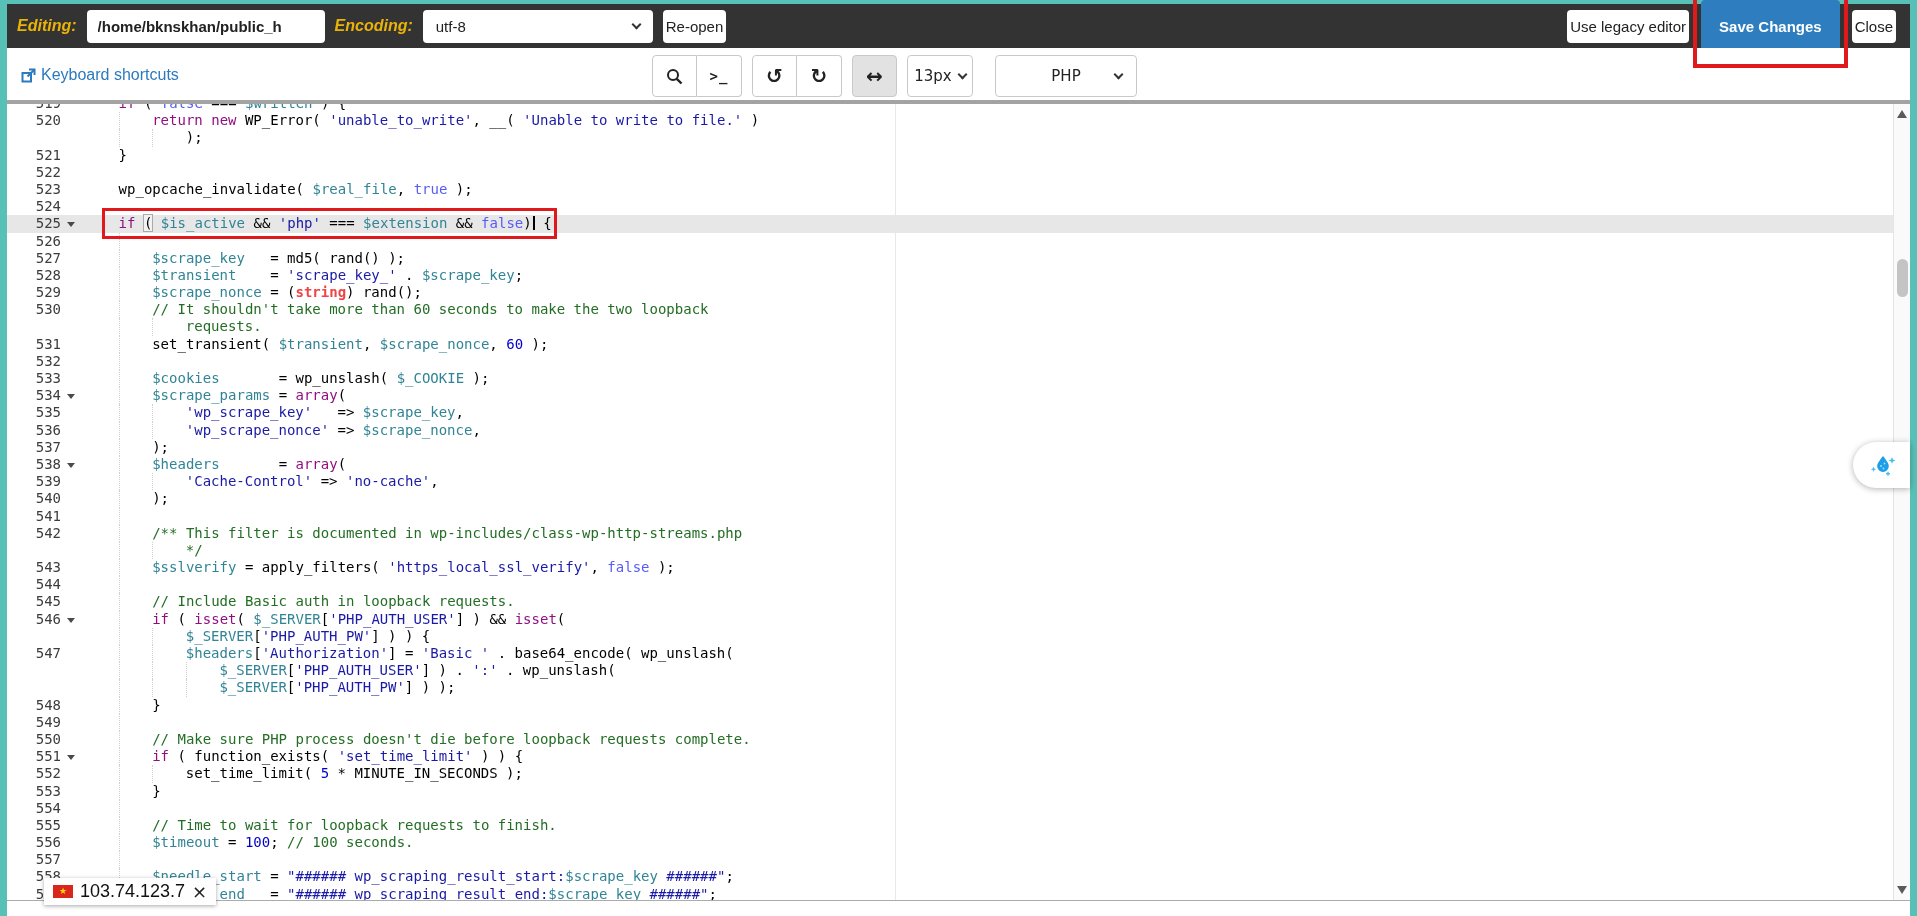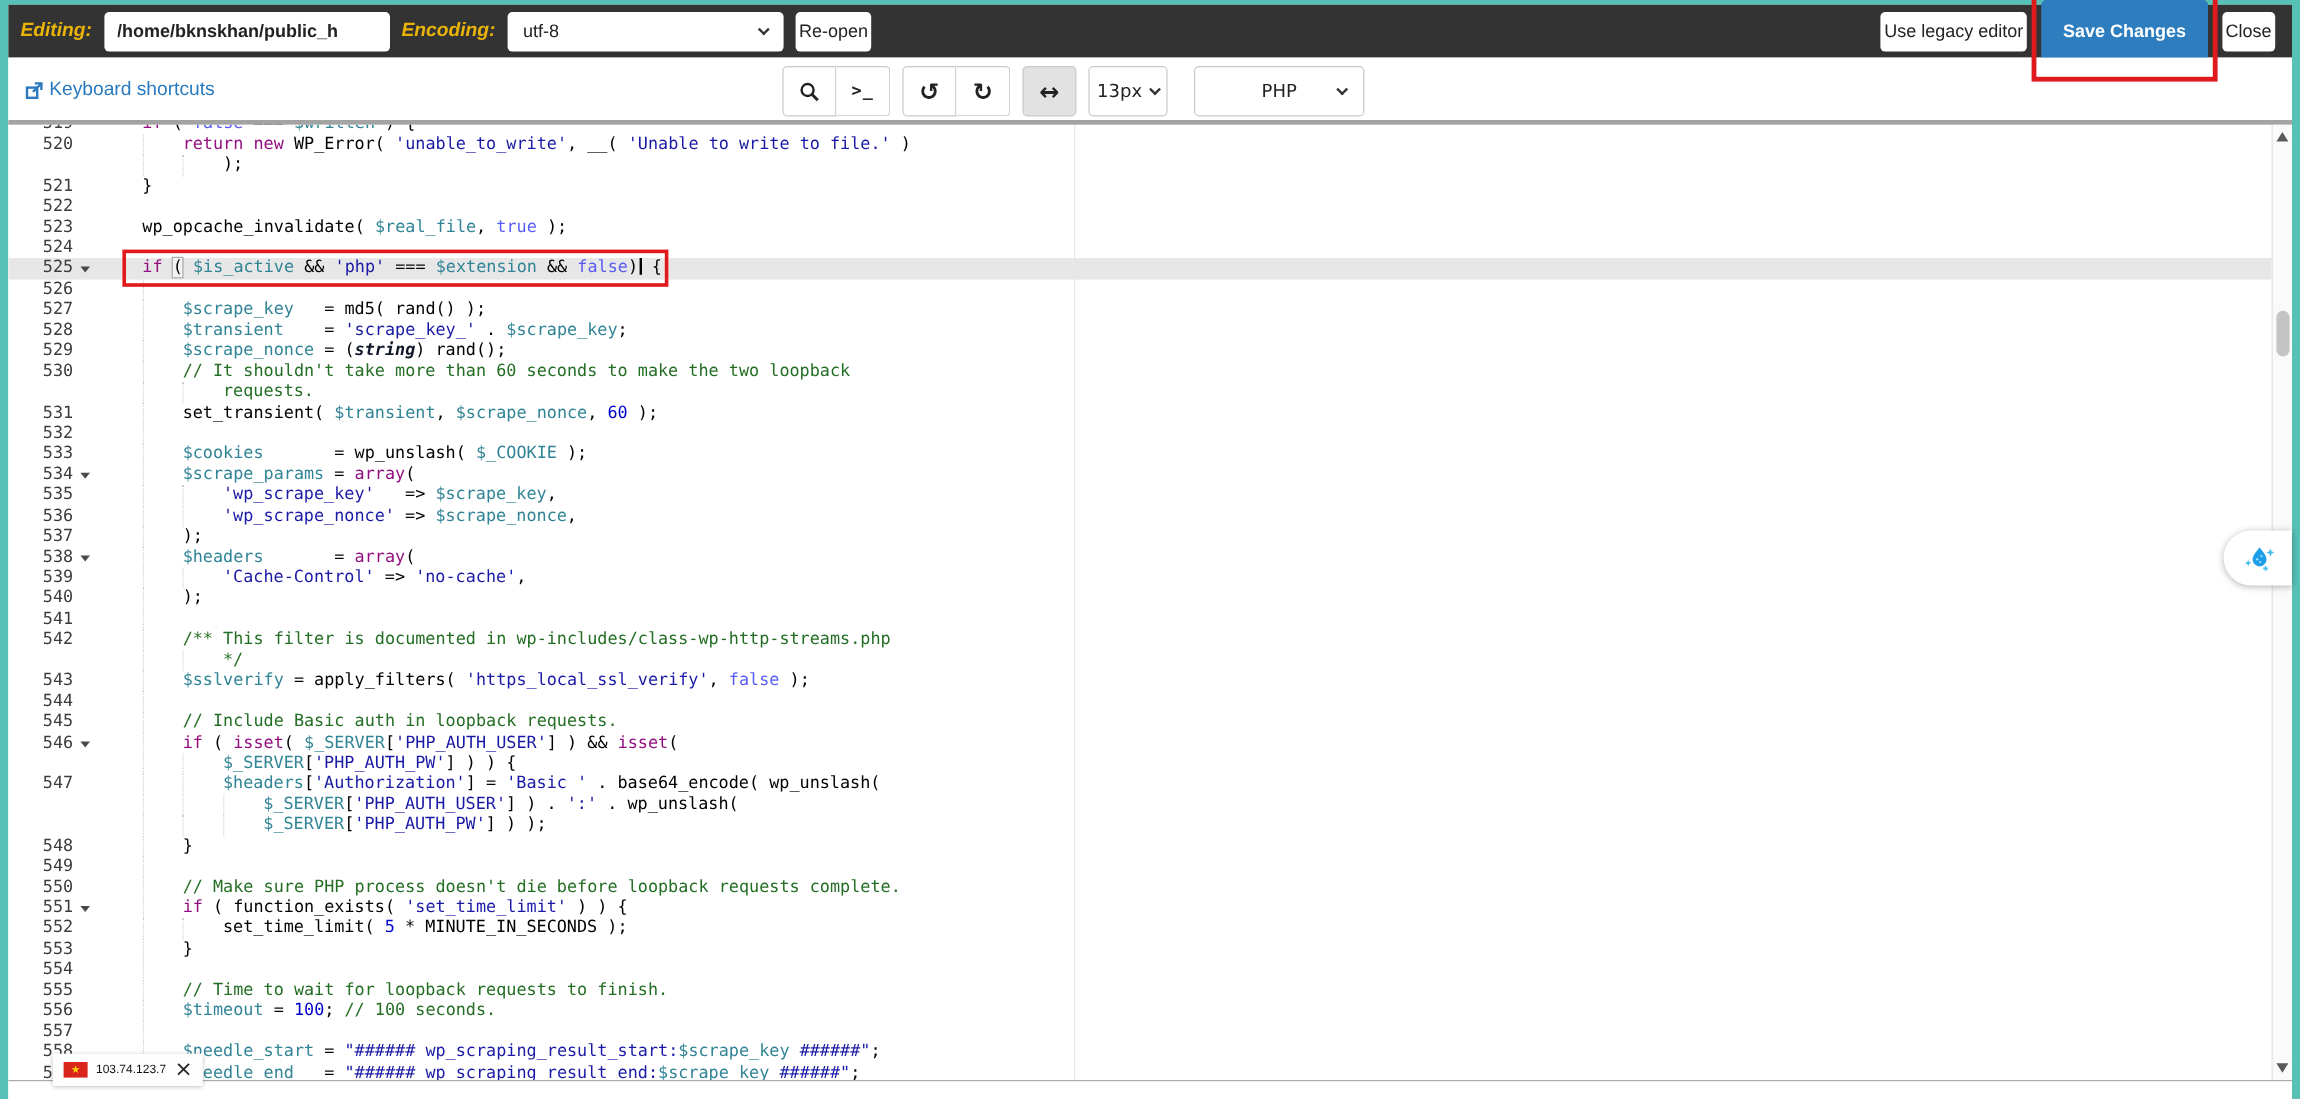--- a/index.html
+++ b/index.html
@@ -61,40 +61,40 @@
   .guide { position:absolute; top:0; bottom:0; border-left:1px dotted #cfcfcf; }
   .line-box { position:absolute; left:95px; width:455px; top:-7px; height:31px;
               border:3px solid var(--hl,#e0191c); z-index:5; pointer-events:none; }
 
   .tk-kw  { color:#930f80; }
   .tk-str { color:#1a1aa6; }
   .tk-com { color:#236e24; }
   .tk-num { color:#0000cd; }
   .tk-vr  { color:#318495; }
   .tk-atom{ color:#585cf6; }
-  .tk-typ { color:#0f172a; font-weight:bold;font-style:italic; }
+  .tk-typ { color:#ef4444; font-weight:bold; }
   .tk-pln { color:#000; }
   .tk-brk { color:#000; outline:1px solid #aaa; background:#f2f2f2; }
   .tk-cur { display:inline-block; width:2px; height:14px; background:#000; vertical-align:-2px; margin-left:1px; }
 
   
   .vscroll { position:absolute; right:0; top:0; bottom:0; width:17px; background:#fafafa; border-left:1px solid #e4e4e4; }
   .sarr { position:absolute; left:3px; width:0; height:0; border-left:5.5px solid transparent; border-right:5.5px solid transparent; }
   .sarr.up { top:6px; border-bottom:8px solid #5a5a5a; }
   .sarr.down { bottom:6px; border-top:8px solid #5a5a5a; }
   .thumb { position:absolute; left:3px; width:11px; top:155px; height:38px; background:#c4c4c4; border-radius:6px; }
 
   .bottombar { height:16px; background:#fff; border-top:1px solid #ababab; flex-shrink:0; }
 
   
   .ip-tip { position:absolute; left:44px; top:878px; height:27px; display:flex; align-items:center; gap:7px;
             padding:0 9px; background:#fefefe; box-shadow:0 1px 4px rgba(0,0,0,.35); z-index:30; }
   .flag { width:20px; height:13px; background:#da251d; display:flex; align-items:center; justify-content:center;
           color:#ffd400; font-size:9px; line-height:13px; }
-  .ip-text { font-size:10px; color:#111; }
+  .ip-text { font-size:18px; color:#111; }
   .tip-close { font-size:18px; color:#222; cursor:pointer; line-height:14px; font-family:"DejaVu Sans",sans-serif; }
 
   .float-pill { position:absolute; left:1853px; top:442px; width:57px; height:46px; background:#fff;
                 border-radius:23px 0 0 23px; box-shadow:0 1px 6px rgba(0,0,0,.30); z-index:25;
                 display:flex; align-items:center; justify-content:center; cursor:pointer; }
 </style>
 </head>
 <body>
 
 <div class="app">

